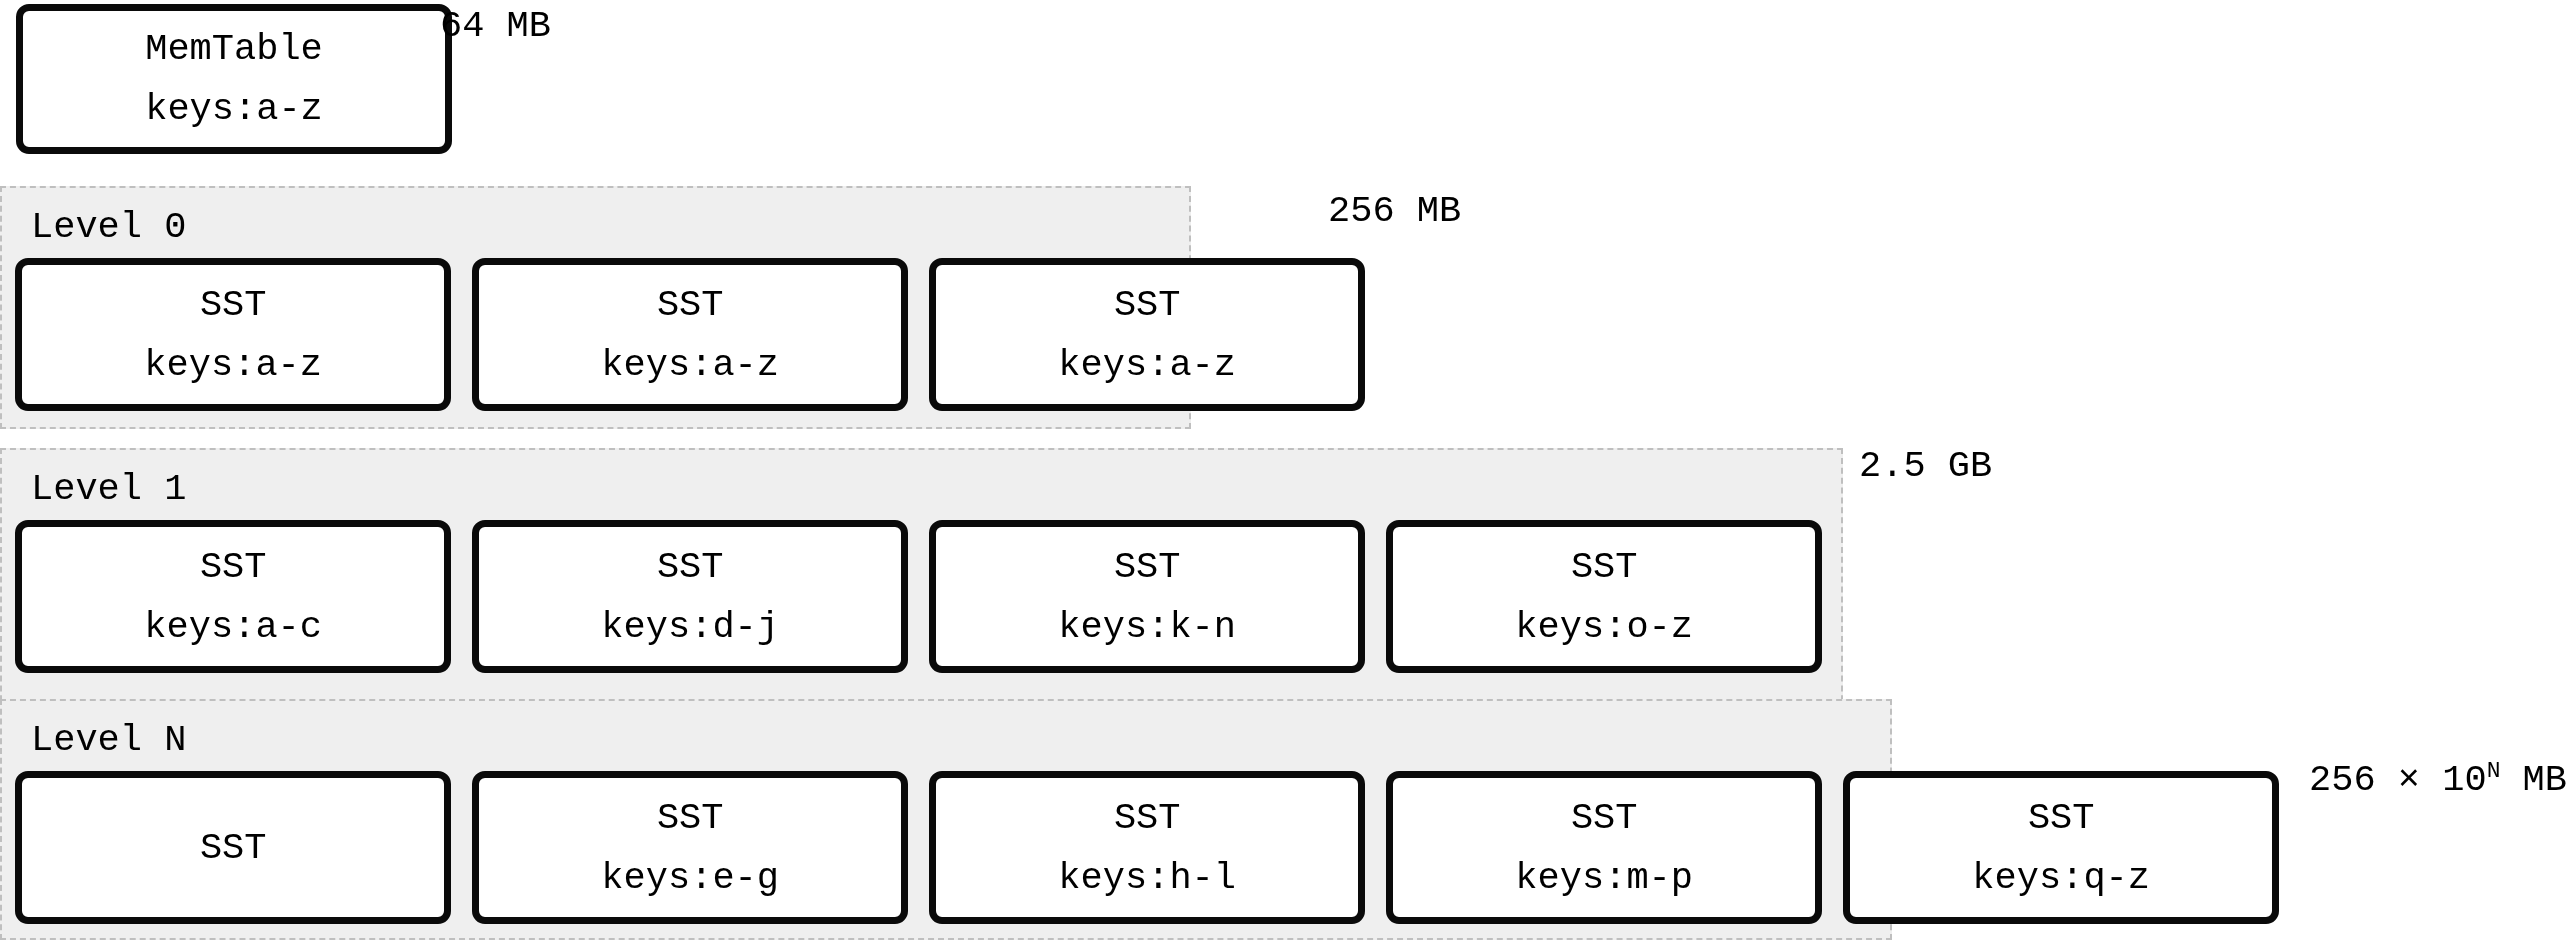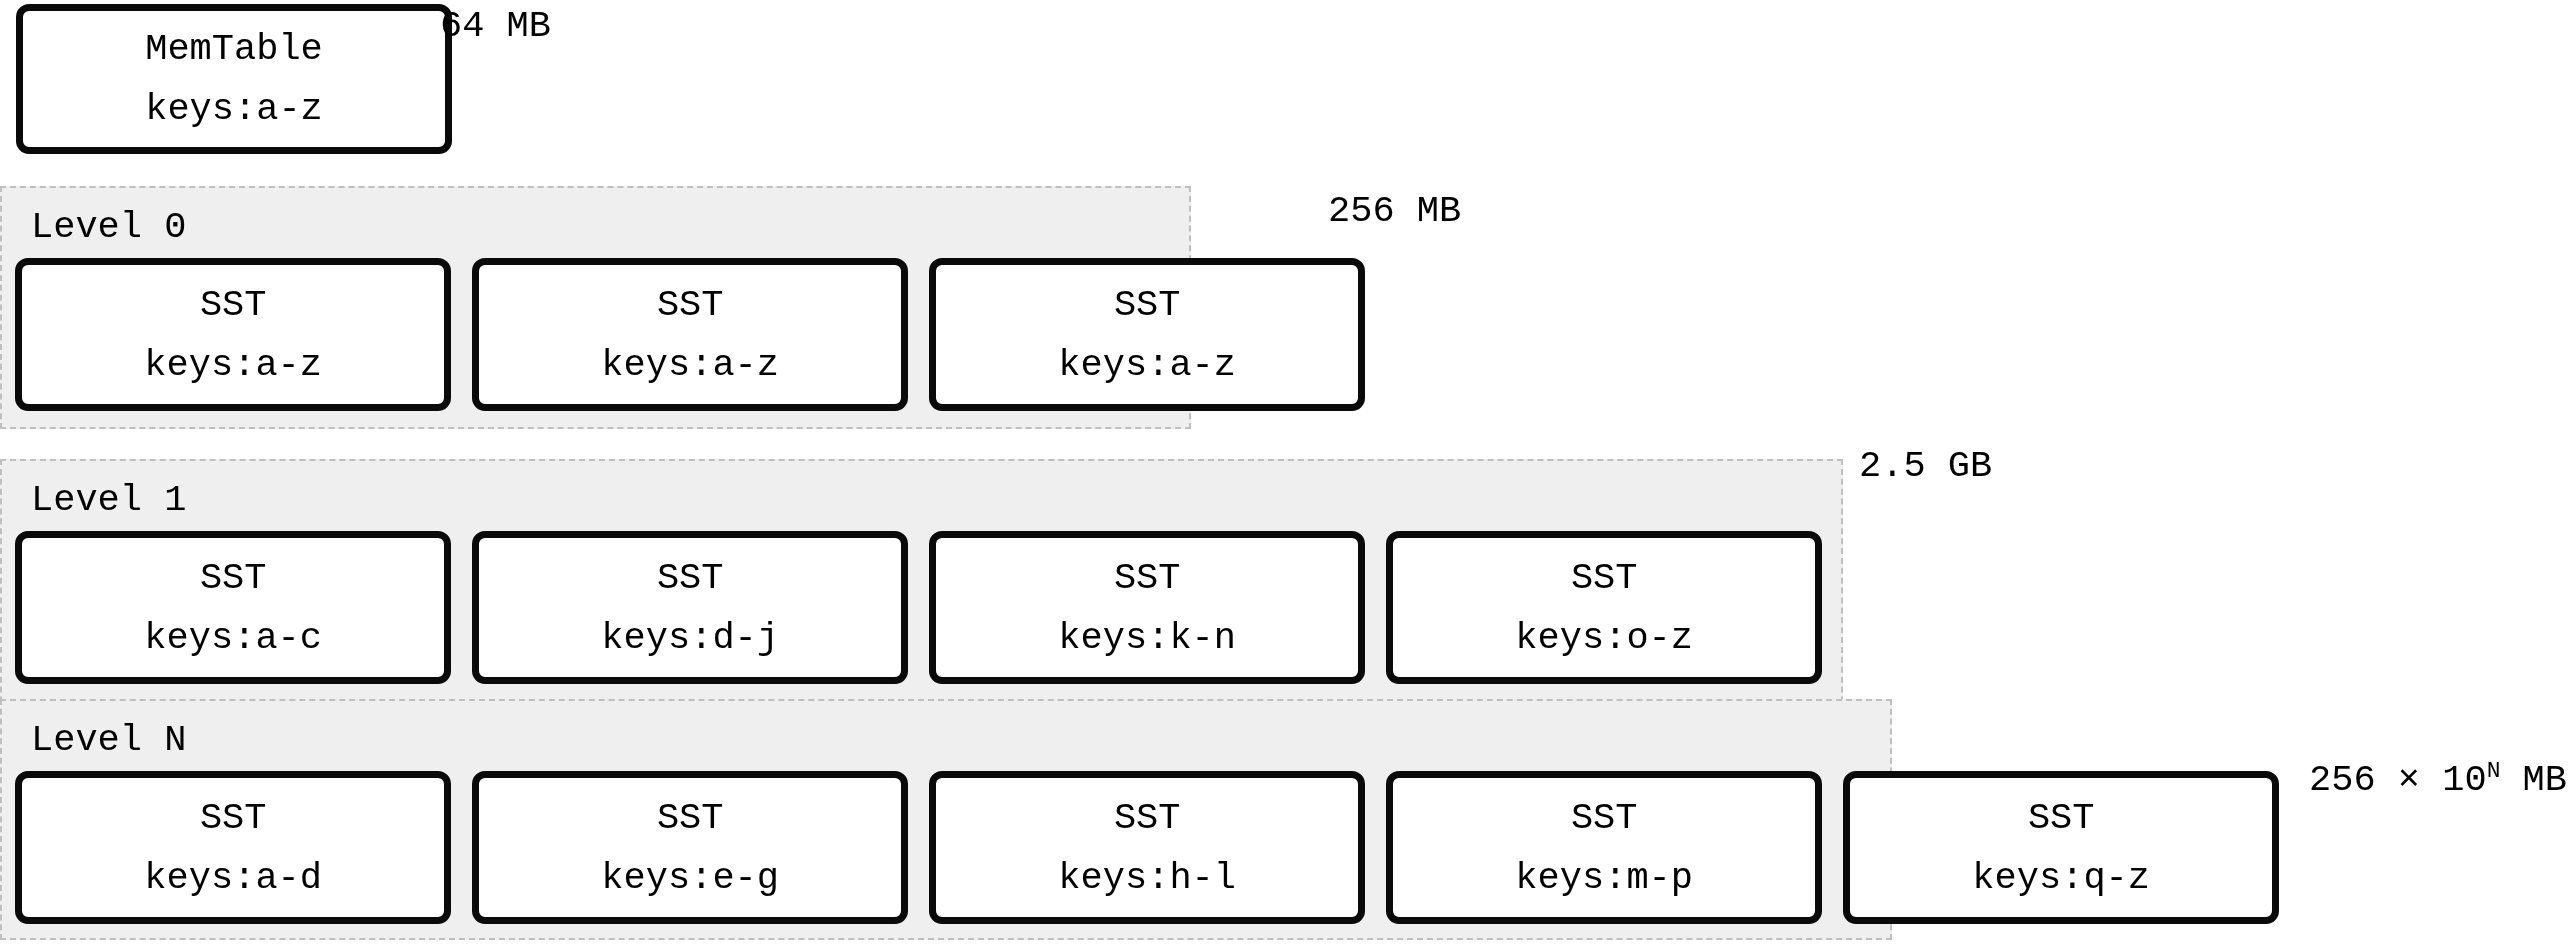--- a/index.html
+++ b/index.html
@@ -26,21 +26,21 @@
   .memtable { position: absolute; left: 16px; top: 3.7px; width: 436px; height: 150px; }
 
   
   .level {
     position: absolute; left: 0;
     background: #efefef;
     border: 2.9px dashed #bfbfbf;
     box-sizing: border-box;
   }
   .level-0 { top: 186px; width: 1191px; height: 243px; }
-  .level-1 { top: 459px; width: 1843px; height: 283px; padding-left: 40px; }
+  .level-1 { top: 448px; width: 1843px; height: 283px; padding-left: 40px; }
   .level-n { top: 699px; width: 1892px; height: 241px; }
 
   .level-label {
     position: absolute; left: 29px; top: 16px;
     font-size: 37px; line-height: 46px; white-space: pre;
   }
   .sst-row { position: absolute; left: 13.2px; top: 70px; display: flex; gap: 21px; }
   .sst { width: 436px; height: 153px; }
 
   
@@ -102,21 +102,20 @@
       </div>
     </div>
   </div>
   <div class="size-label size-level1"><span>2.5 GB</span><sup class="exp"></sup><span></span></div>
 
   <div class="level level-n">
     <div class="level-label">Level N</div>
     <div class="sst-row">
       <div class="node sst">
         <div>SST</div>
-        <div>keys:a-d</div>
       </div>
       <div class="node sst">
         <div>SST</div>
         <div>keys:e-g</div>
       </div>
       <div class="node sst">
         <div>SST</div>
         <div>keys:h-l</div>
       </div>
       <div class="node sst">

